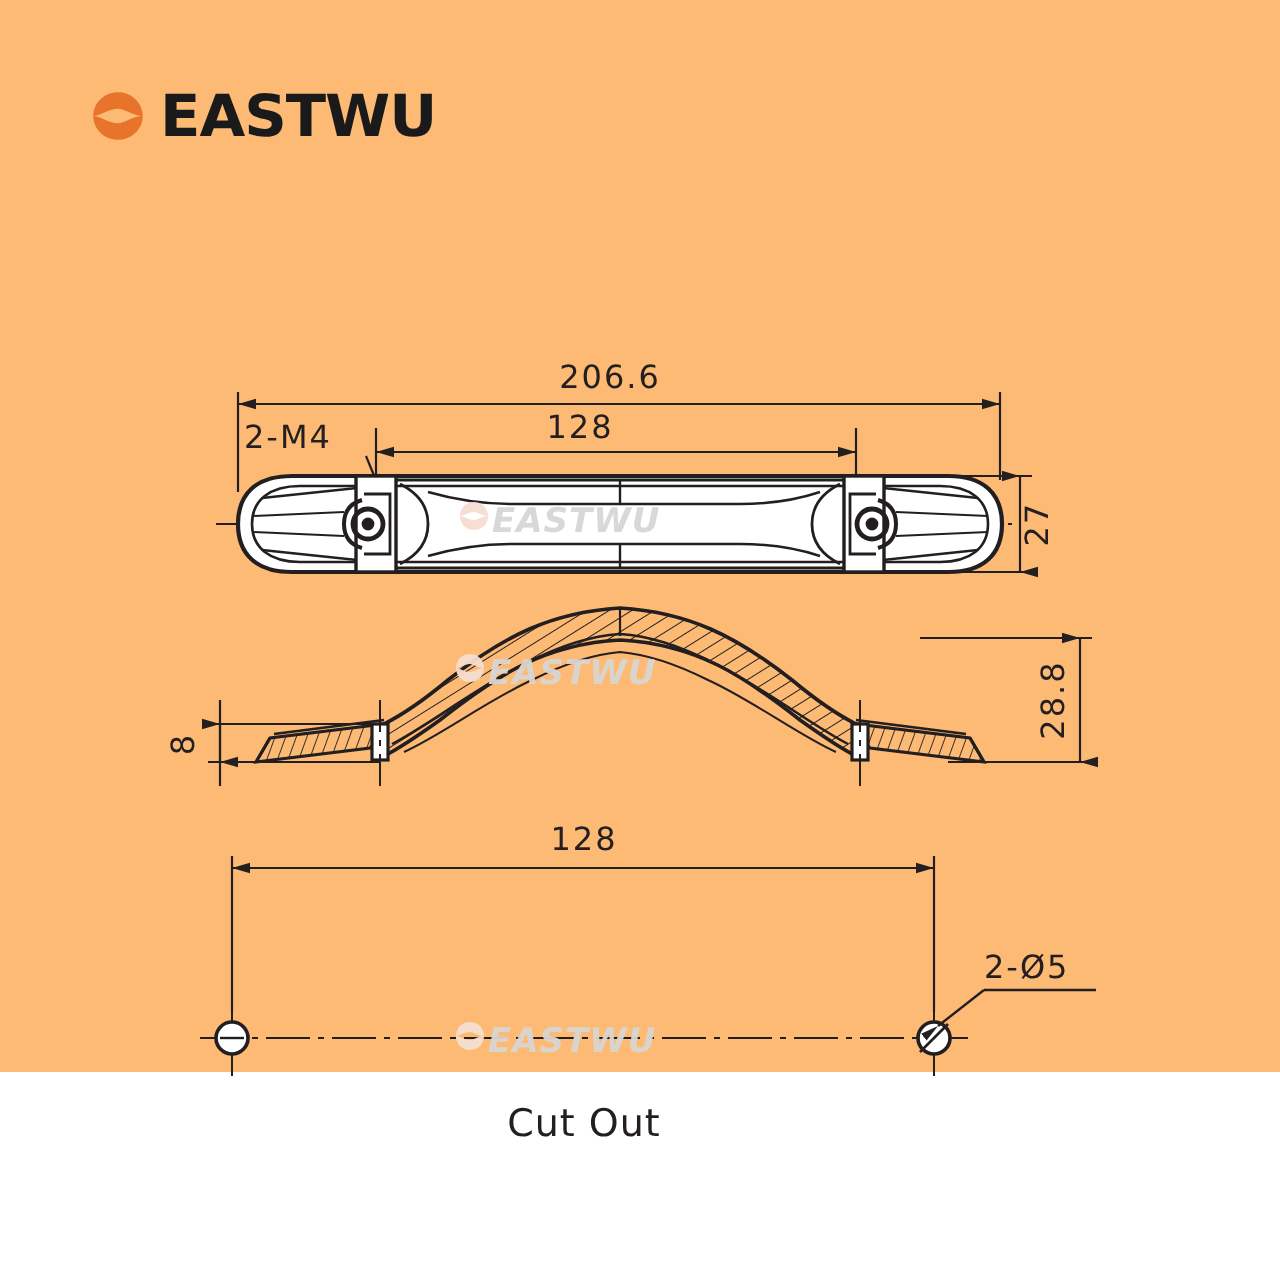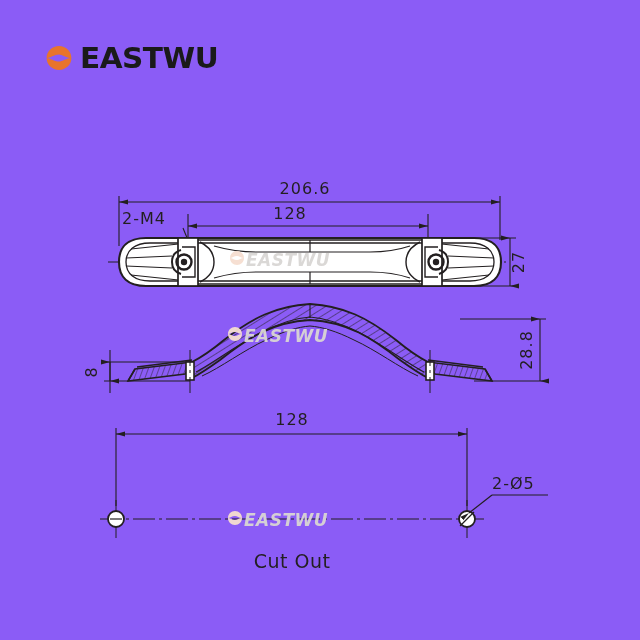--- a/index.html
+++ b/index.html
@@ -13,22 +13,22 @@
     height: 640px;
     position: relative;
     overflow: hidden;
     font-family: "Liberation Sans", sans-serif;
     color: #231f20;
   }
   #sheet {
     position: absolute;
     left: 0; top: 0;
     width: 640px;
-    height: 640px;
-    background: #8b5cf6;
+    height: 536px;
+    background: #fdba74;
   }
   
   #logo {
     position: absolute;
     left: 44px;
     top: 40px;
     height: 36px;
     display: flex;
     align-items: center;
     gap: 6px;

